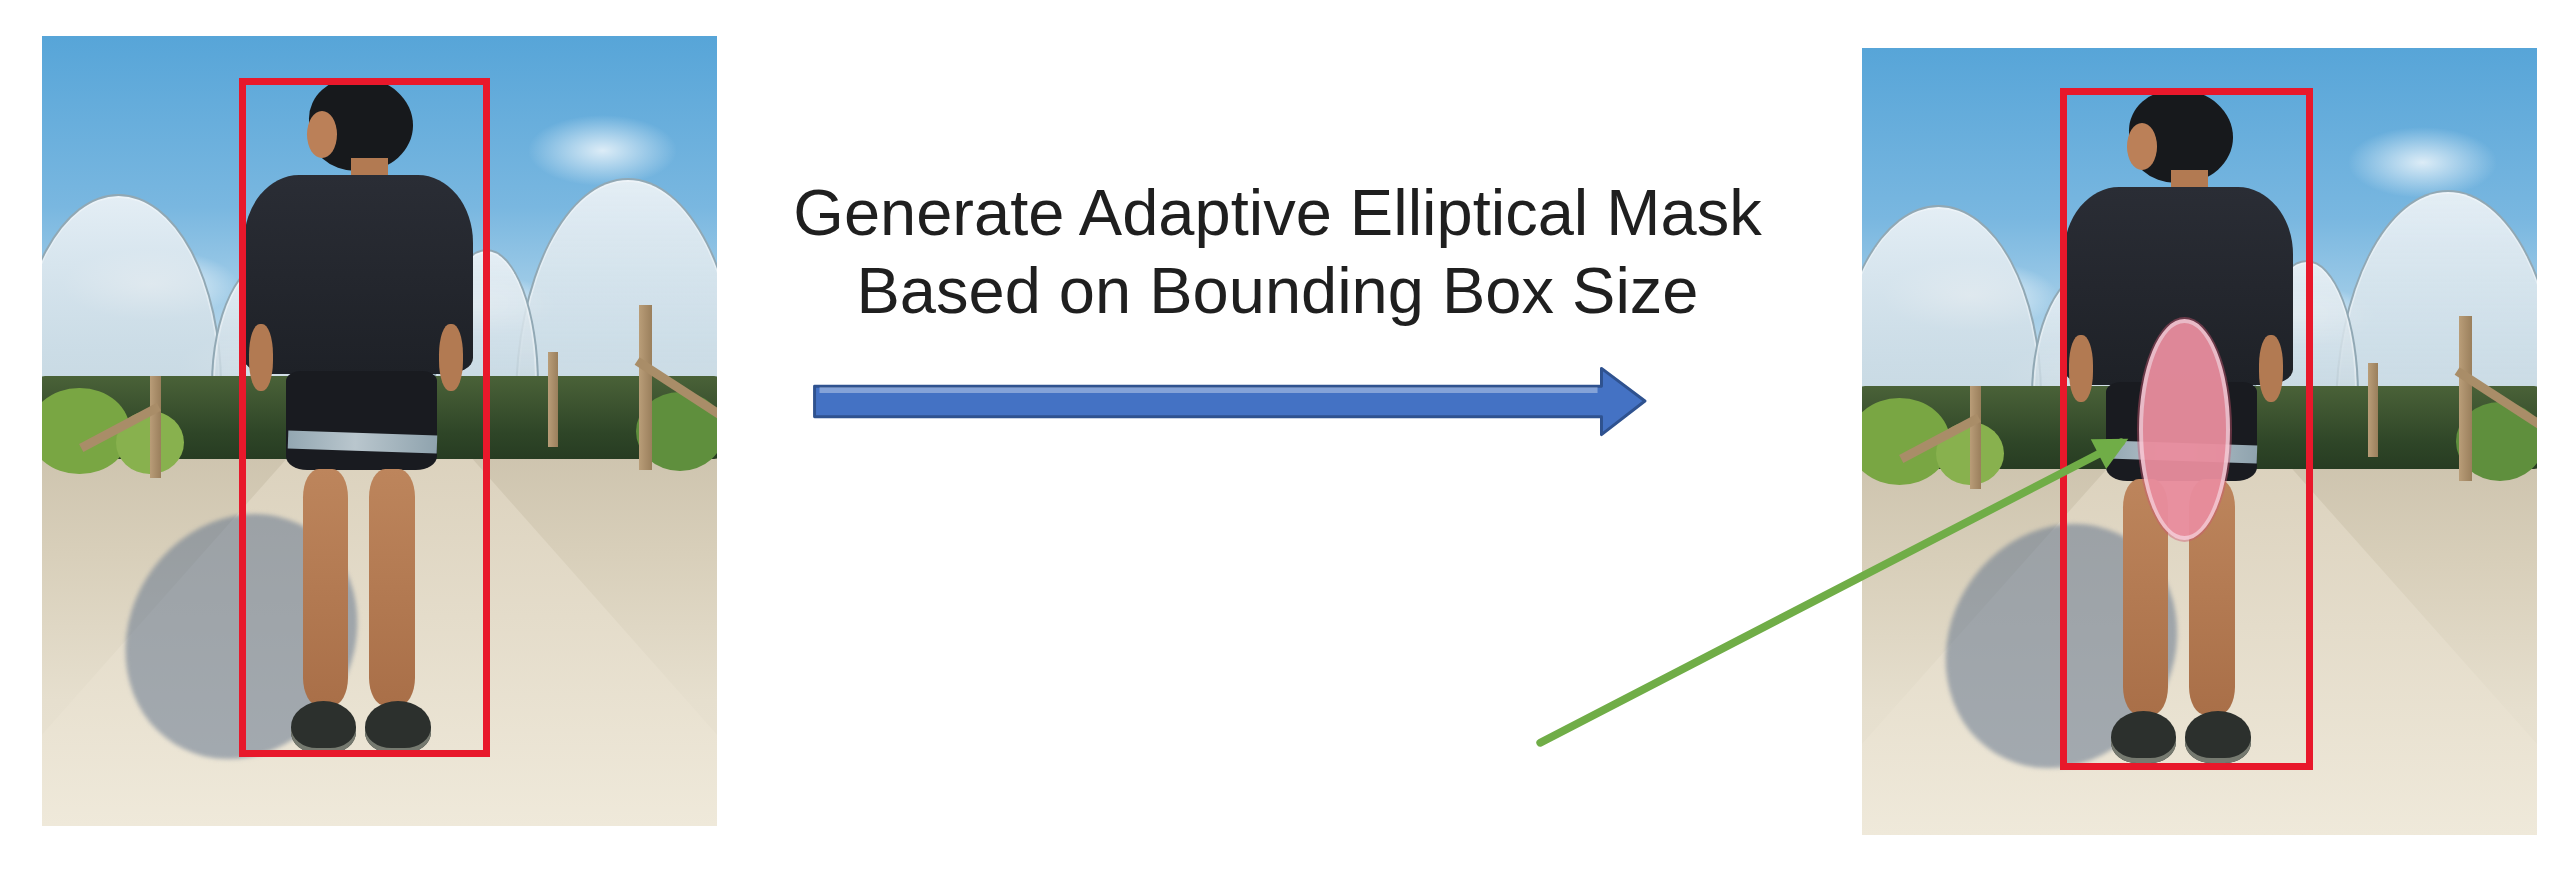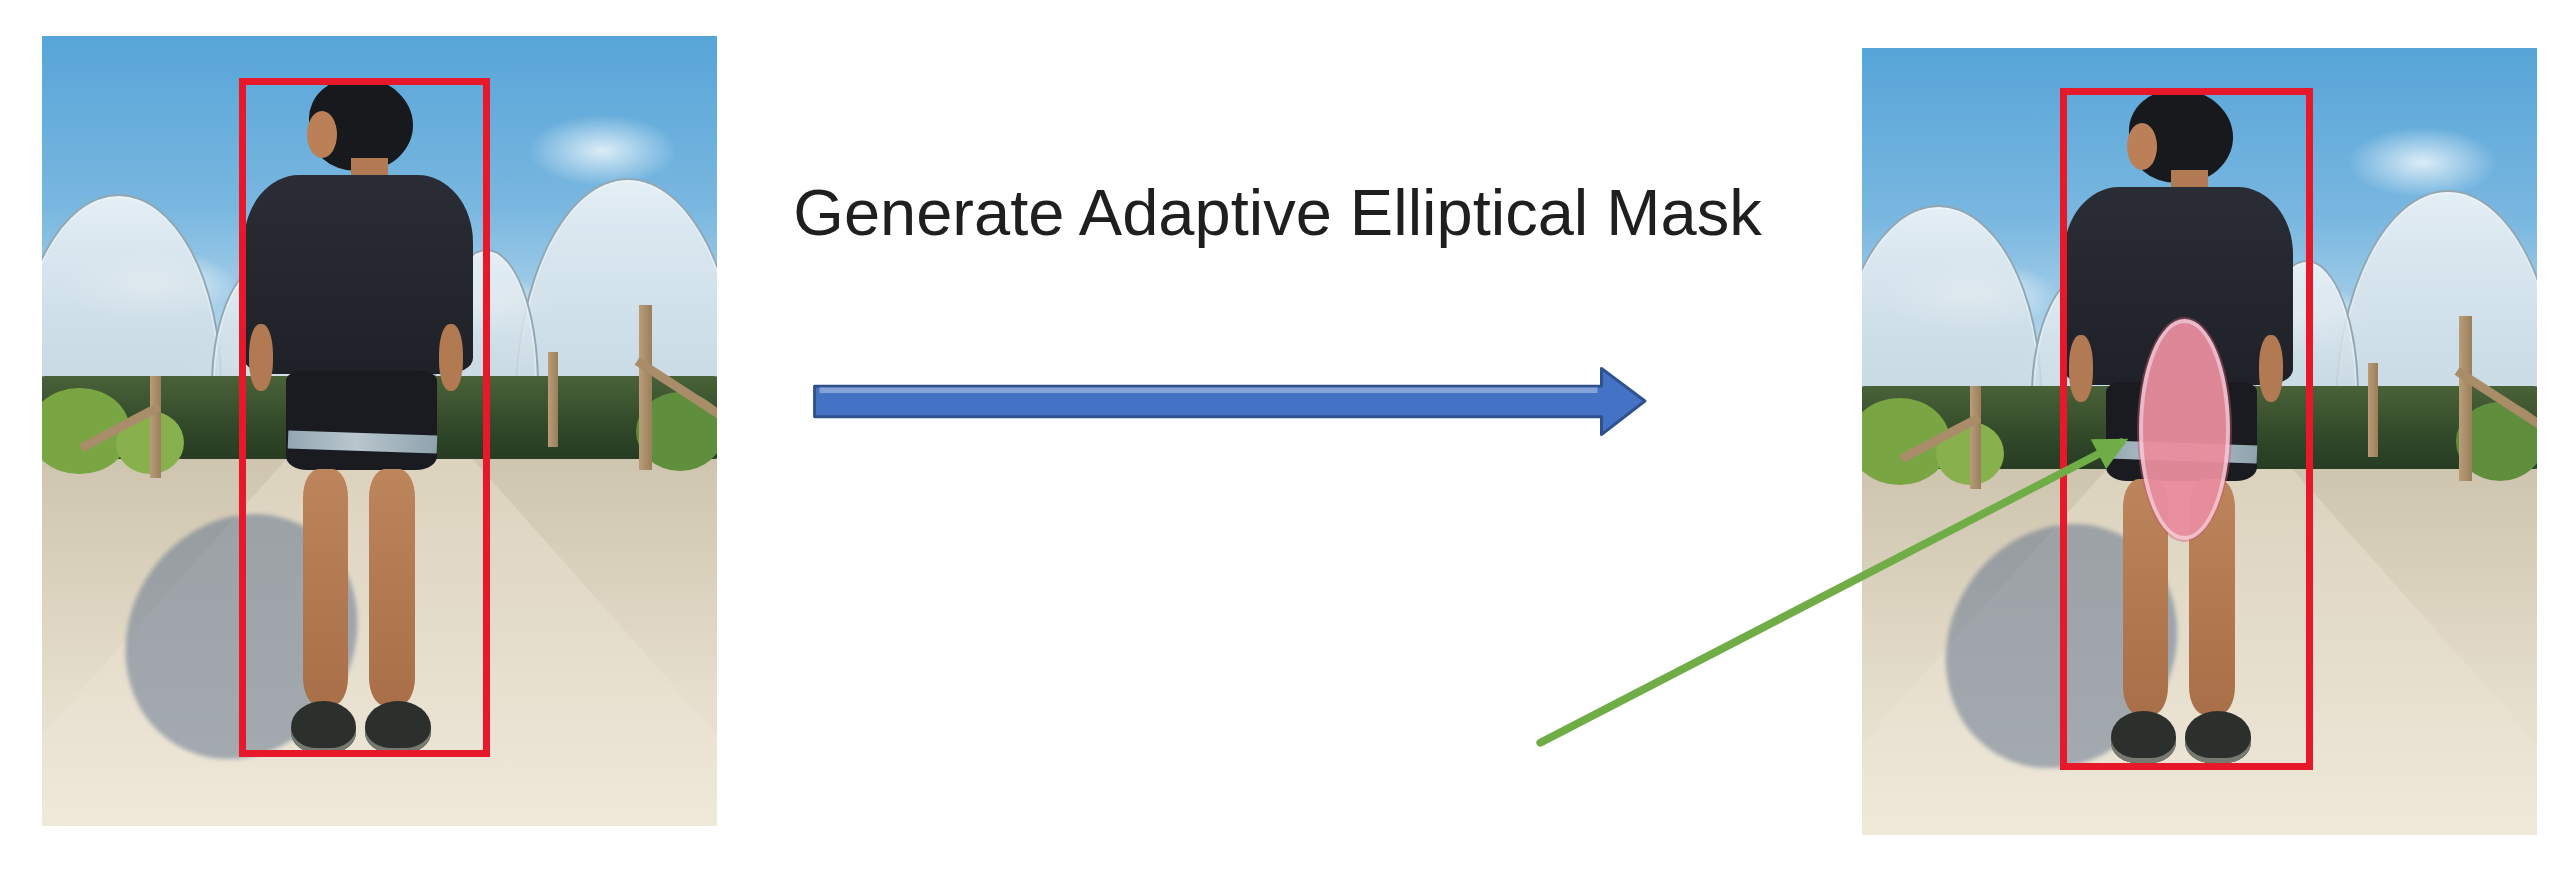--- a/index.html
+++ b/index.html
@@ -161,16 +161,17 @@
         <path class="green-head" d="M0,0 L10,5 L0,10 z"></path>
       </marker>
     </defs>
     <polygon class="blue-arrow" points="825,387 1622,387 1622,369 1666,402 1622,436 1622,418 825,418"></polygon>
     <line class="blue-arrow-highlight" x1="830" y1="391" x2="1618" y2="391"></line>
     <line class="green-arrow" x1="1560" y1="748" x2="2148" y2="444" marker-end="url(#greenHead)"></line>
   </svg>
 
   <div class="caption caption-title">
     <div>Generate Adaptive Elliptical Mask</div>
+    <div>Based on Bounding Box Size</div>
   </div>
 
 </div>
 
 
 </body></html>

